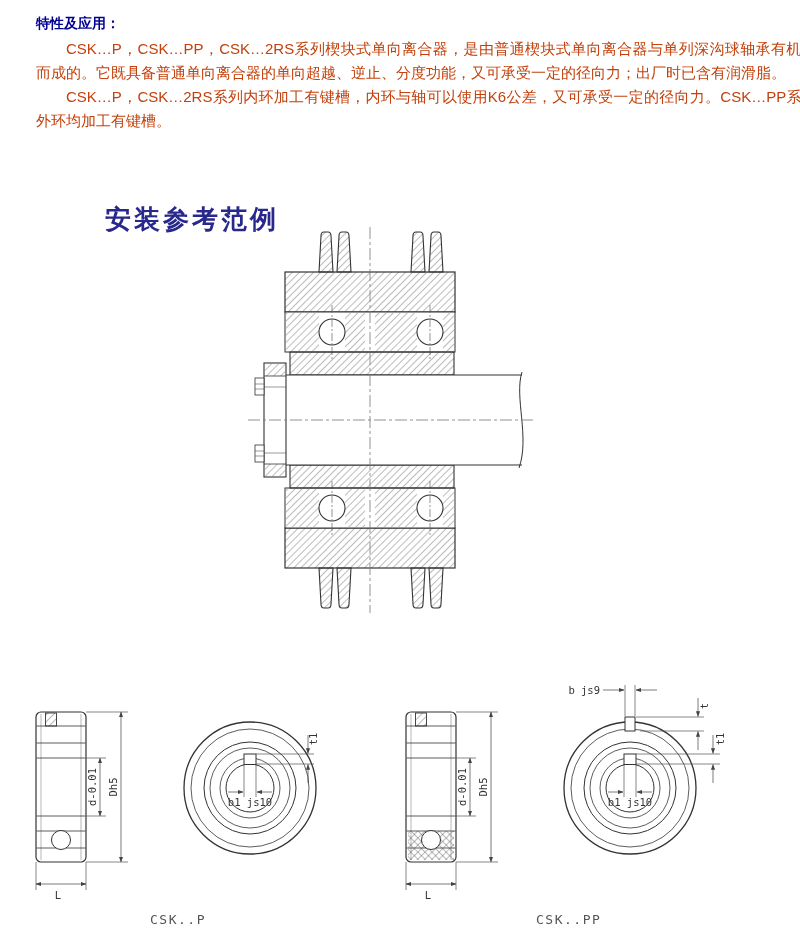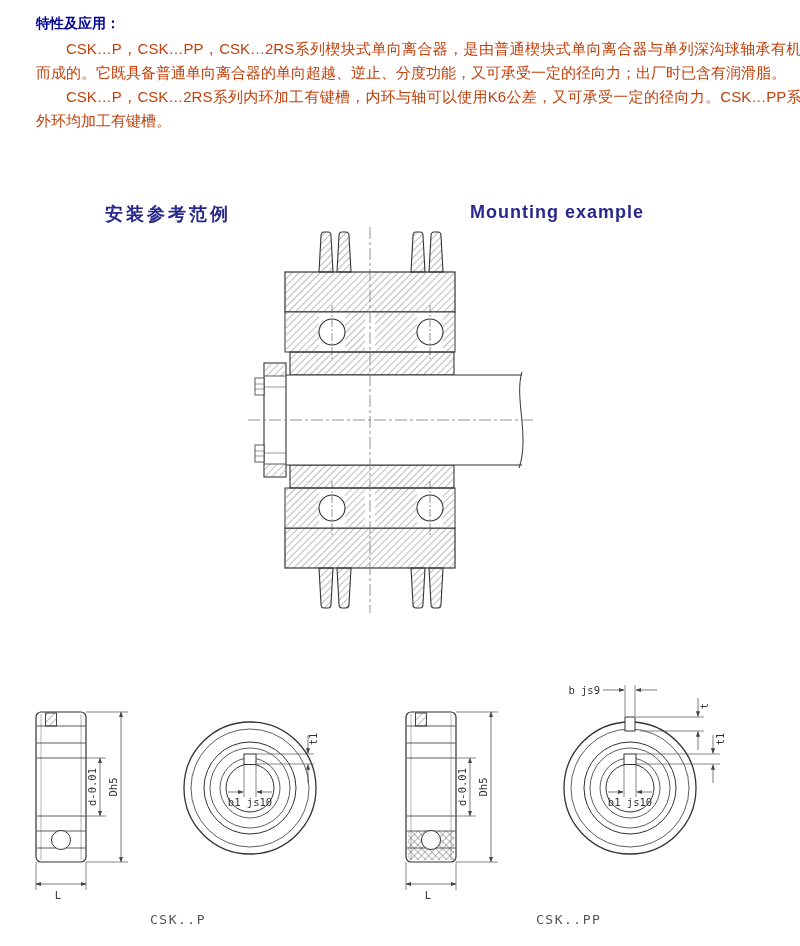--- a/index.html
+++ b/index.html
@@ -4,21 +4,21 @@
 <style>
   * { margin:0; padding:0; box-sizing:border-box; }
   html,body { background:#ffffff; }
   body { font-family:"Liberation Sans","DejaVu Sans",sans-serif; }
   .page { position:relative; width:800px; height:946px; background:#fff; overflow:hidden; color:#141414; }
 
   .intro { position:absolute; top:13px; left:2px; width:796px;margin-left:34px; }
   .intro h1 { font-size:14px; line-height:20px; font-weight:bold; color:#000095; margin-bottom:4px; }
   .intro p { font-size:15px; line-height:24px; text-indent:2em; text-align:justify; color:#c2410c; }
 
-  .sec-title { position:absolute; top:202px; font-size:18px; font-weight:bold; color:#28288c; white-space:nowrap; }
+  .sec-title { position:absolute; top:202px; font-size:26px; font-weight:bold; color:#28288c; white-space:nowrap; }
   .sec-zh { left:105px; letter-spacing:3px; }
   .sec-en { left:470px; letter-spacing:1px; }
 
   .main-drawing { position:absolute; left:240px; top:225px; }
   .bottom-drawings { position:absolute; left:0; top:640px; }
 
   svg { display:block; }
   svg text.dim { font-family:"DejaVu Sans Mono","Liberation Mono",monospace; font-size:10.5px; fill:#333; }
   svg text.cap { font-family:"DejaVu Sans Mono","Liberation Mono",monospace; font-size:13px; fill:#555; letter-spacing:1.5px; }
 </style>
@@ -27,21 +27,20 @@
 
 <div class="page">
 
   <div class="intro">
     <h1>特性及应用：</h1>
     <p>CSK…P，CSK…PP，CSK…2RS系列楔块式单向离合器，是由普通楔块式单向离合器与单列深沟球轴承有机结合而成的。它既具备普通单向离合器的单向超越、逆止、分度功能，又可承受一定的径向力；出厂时已含有润滑脂。</p>
     <p>CSK…P，CSK…2RS系列内环加工有键槽，内环与轴可以使用K6公差，又可承受一定的径向力。CSK…PP系列内外环均加工有键槽。</p>
   </div>
 
   <div class="sec-title sec-zh">安装参考范例</div>
-  <div class="sec-title sec-en">Mounting example</div>
 
   <svg class="main-drawing" width="300" height="390" viewBox="0 0 300 390">
     <defs>
       <pattern id="hA" patternUnits="userSpaceOnUse" width="5" height="5" patternTransform="rotate(45)">
         <line x1="0" y1="0" x2="0" y2="5" stroke="#555" stroke-width="0.8"></line>
       </pattern>
     </defs>
 
     <g fill="url(#hA)" stroke="#333" stroke-width="1.1">
       <path d="M79,47 L81,11 Q81,7 84,7 L88,7 Q91,7 91,11 L93,47 Z"></path>

